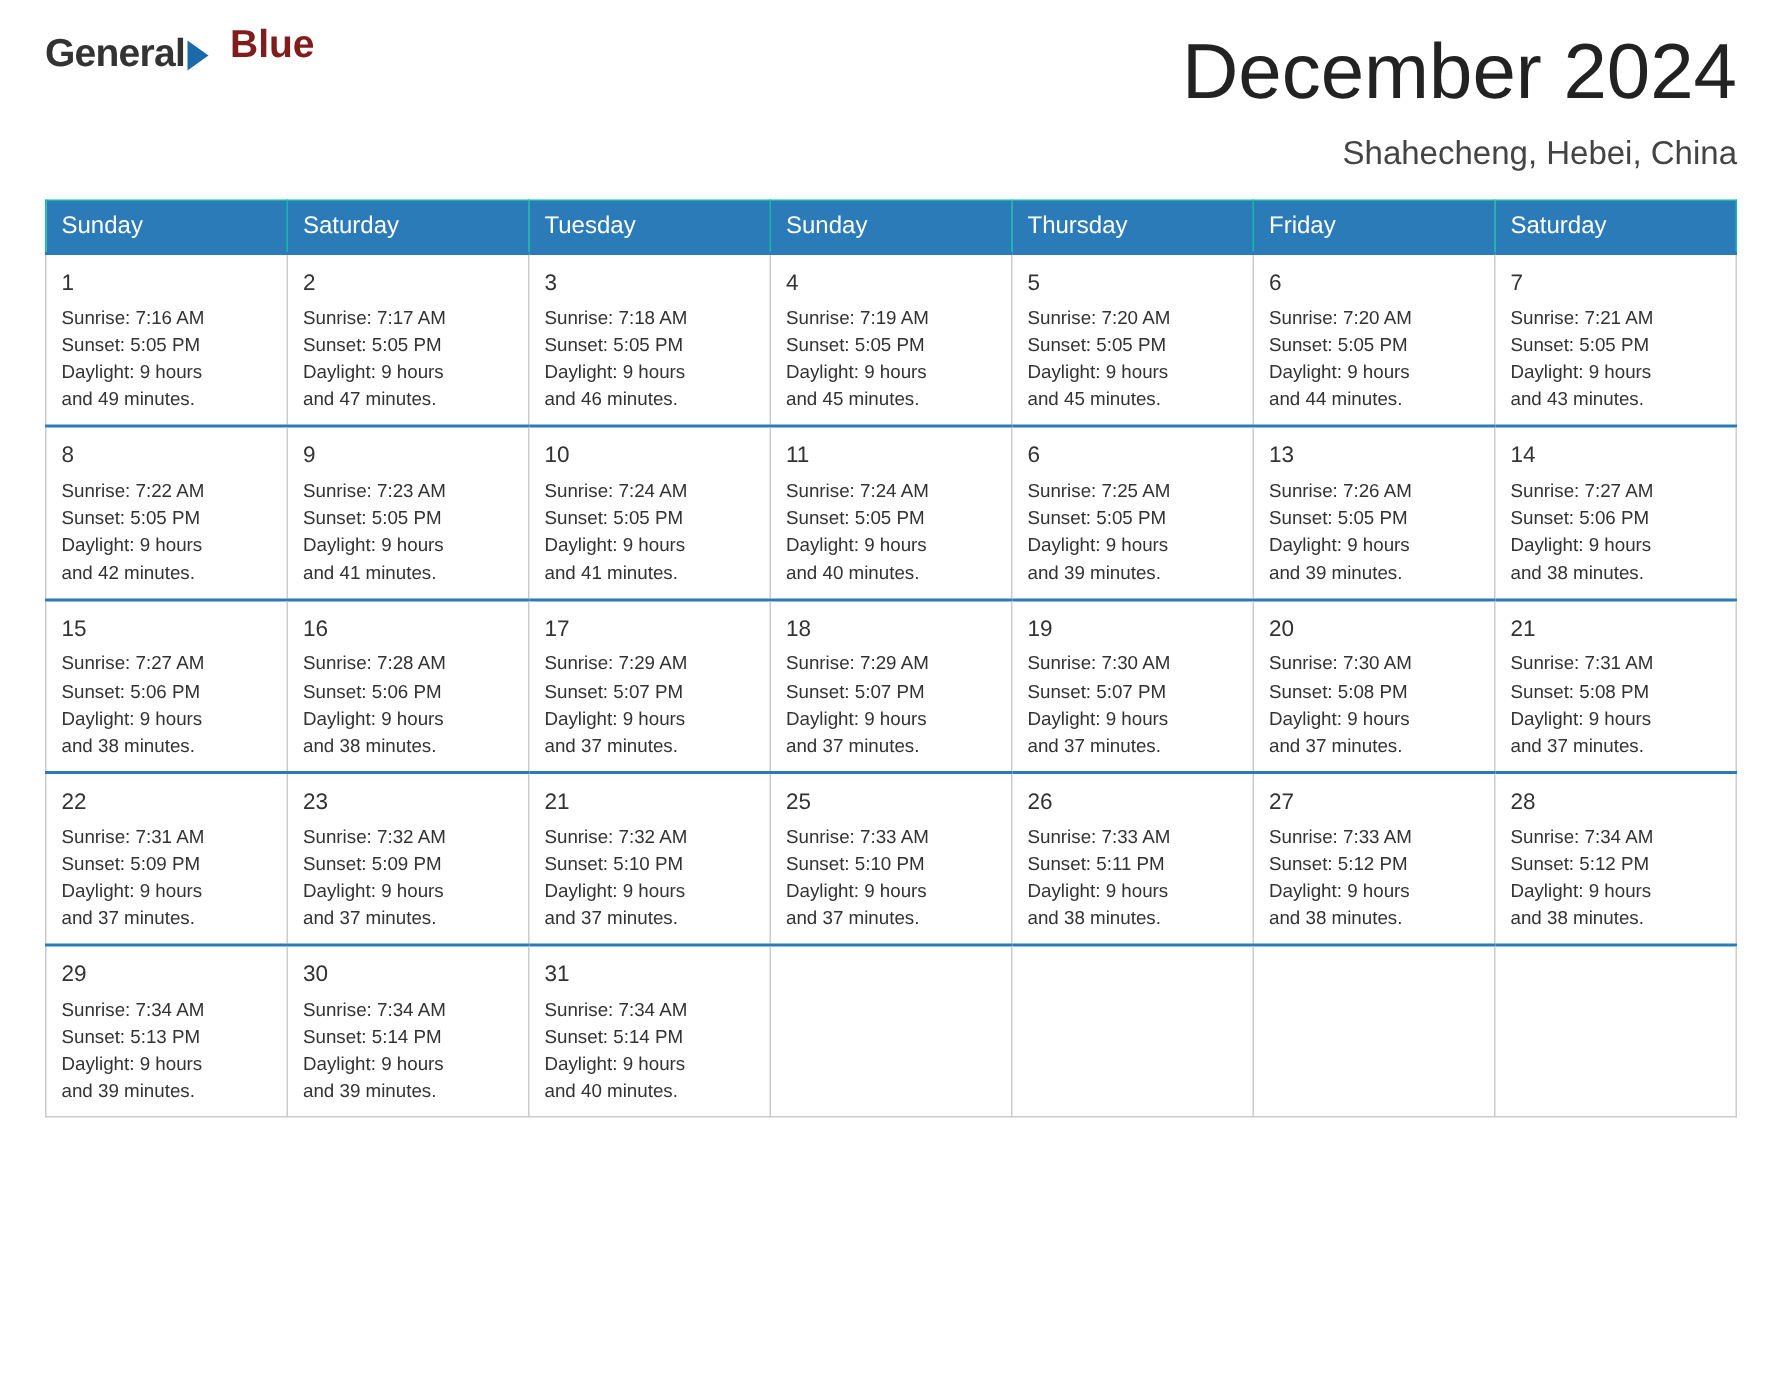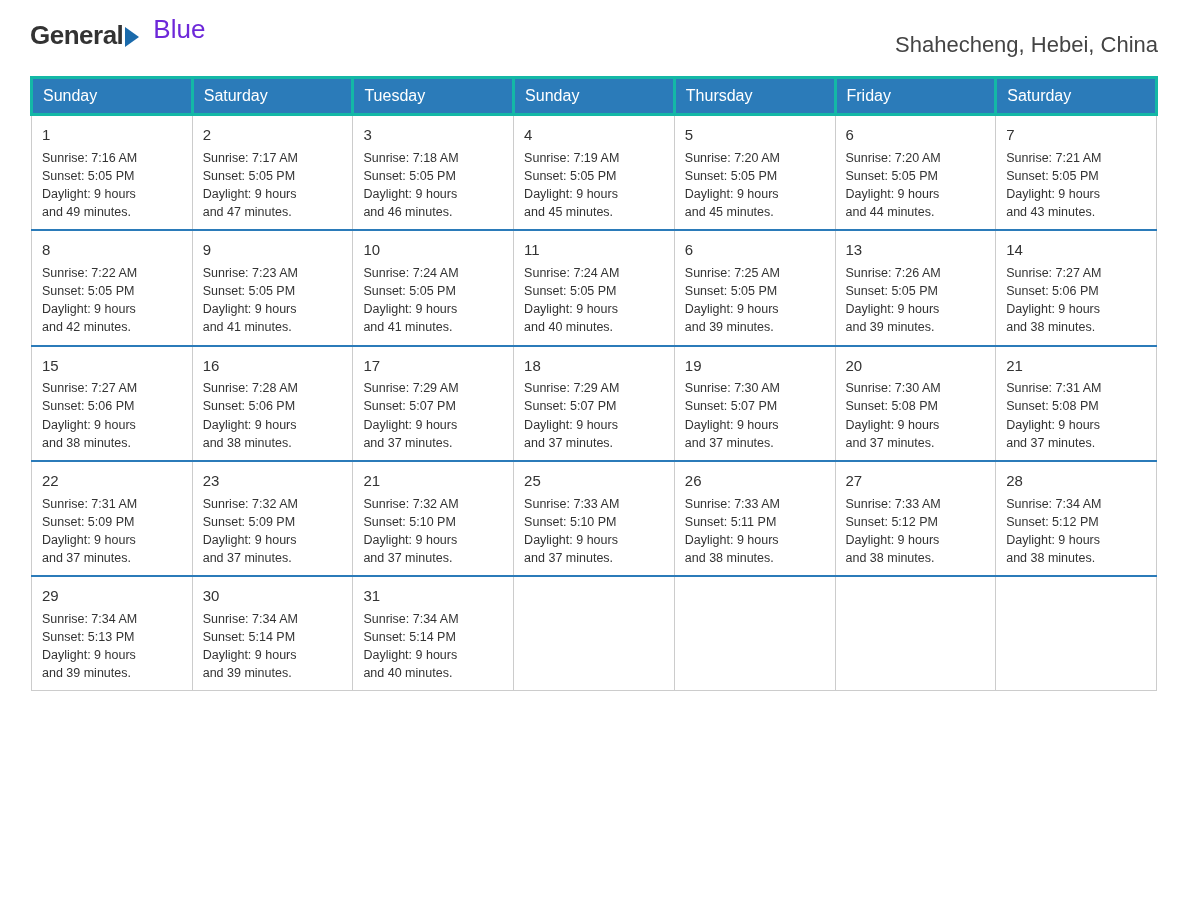--- a/index.html
+++ b/index.html
@@ -35,22 +35,22 @@
       width: 0;
       height: 0;
       border-left: 14px solid #1a6aab;
       border-top: 10px solid transparent;
       border-bottom: 10px solid transparent;
       margin-left: 2px;
       margin-top: 2px;
     }
     .logo-line2 {
       font-size: 26px;
-      font-weight: normal;
-      color: #6d28d9;
+      font-weight: bold;
+      color: #7f1d1d;
       margin-top: -4px;
     }
     .title-block {
       text-align: right;
     }
     .month-title {
       font-size: 52px;
       font-weight: normal;
       color: #222;
       line-height: 1.1;
@@ -67,21 +67,21 @@
     }
     thead tr {
       background-color: #2b7bb9;
     }
     thead th {
       color: #fff;
       font-size: 16px;
       font-weight: normal;
       padding: 8px 10px;
       text-align: left;
-      border: 3px solid #14b8a6;
+      border: 1px solid #14b8a6;
     }
     tbody tr {
       background: #fff;
     }
     tbody tr:nth-child(even) {
       background: #fff;
     }
     tbody td {
       vertical-align: top;
       padding: 8px 10px;
@@ -112,20 +112,21 @@
     <div class="logo-top">
       <span class="logo-general">General</span>
       <div class="logo-arrow"></div>
     </div>
     <div style="display:flex; align-items:center; margin-top:-2px;">
       <span style="width:14px;display:inline-block;"></span>
       <span class="logo-line2">Blue</span>
     </div>
   </div>
   <div class="title-block">
+    <div class="month-title">December 2024</div>
     <div class="location">Shahecheng, Hebei, China</div>
   </div>
 </div>
 
 <table>
   <thead>
     <tr>
     <th>Sunday</th>
         <th>Saturday</th>
         <th>Tuesday</th>

